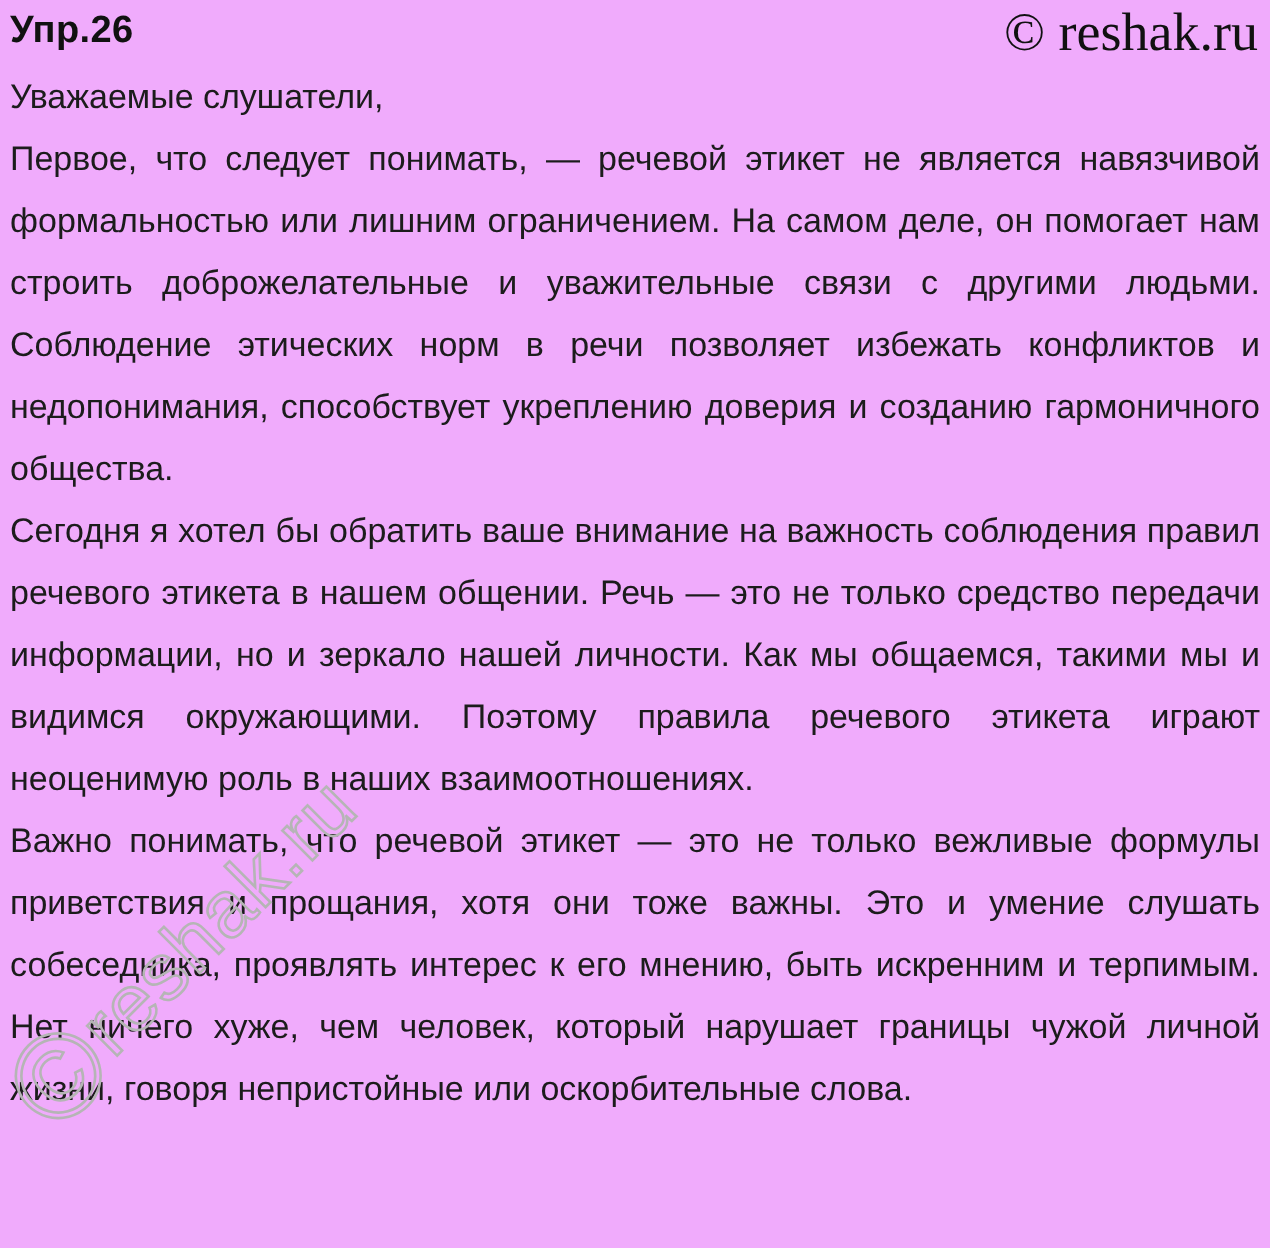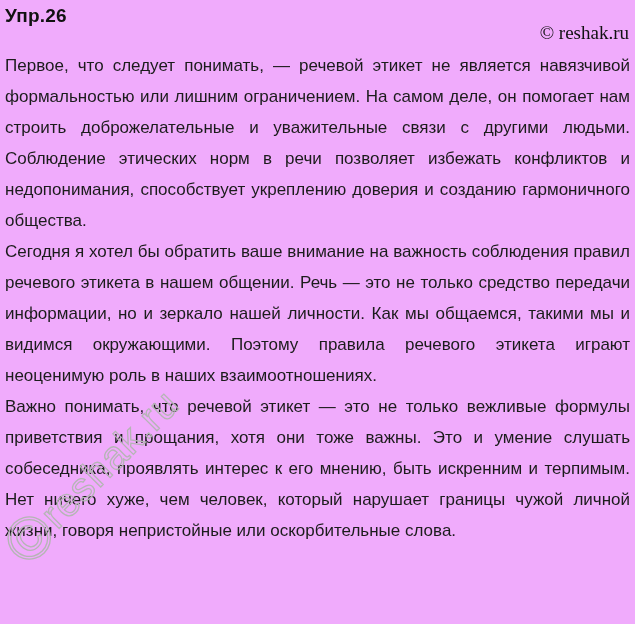--- a/index.html
+++ b/index.html
@@ -21,24 +21,23 @@
   }
   .exercise-title {
     font-weight: bold;
     font-size: 19px;
     line-height: 24px;
     color: #111111;
     letter-spacing: 0.2px;
   }
   .copyright {
     font-family: "Liberation Serif", serif;
-    font-size: 19px;
+    font-size: 27px;
     line-height: 24px;
     color: #111111;
-    margin-top: 17px;
   }
   .content {
     margin-top: 5px;
     font-size: 17px;
     line-height: 31px;
     color: #1c1c1c;
     text-align: justify;
     text-align-last: left;
     -moz-text-align-last: left;
   }
@@ -66,20 +65,21 @@
 <body>
 
 <div class="page">
 
   <div class="header">
     <span class="exercise-title">Упр.26</span>
     <span class="copyright">© reshak.ru</span>
   </div>
 
   <div class="content">
+    <p>Уважаемые слушатели,</p>
     <p>Первое, что следует понимать, — речевой этикет не является навязчивой формальностью или лишним ограничением. На самом деле, он помогает нам строить доброжелательные и уважительные связи с другими людьми. Соблюдение этических норм в речи позволяет избежать конфликтов и недопонимания, способствует укреплению доверия и созданию гармоничного общества.</p>
     <p>Сегодня я хотел бы обратить ваше внимание на важность соблюдения правил речевого этикета в нашем общении. Речь — это не только средство передачи информации, но и зеркало нашей личности. Как мы общаемся, такими мы и видимся окружающими. Поэтому правила речевого этикета играют неоценимую роль в наших взаимоотношениях.</p>
     <p>Важно понимать, что речевой этикет — это не только вежливые формулы приветствия и прощания, хотя они тоже важны. Это и умение слушать собеседника, проявлять интерес к его мнению, быть искренним и терпимым. Нет ничего хуже, чем человек, который нарушает границы чужой личной жизни, говоря непристойные или оскорбительные слова.</p>
   </div>
 
   <div class="watermark">
     <span class="wm-symbol">©</span>
     <span class="wm-text">reshak.ru</span>
   </div>
 

